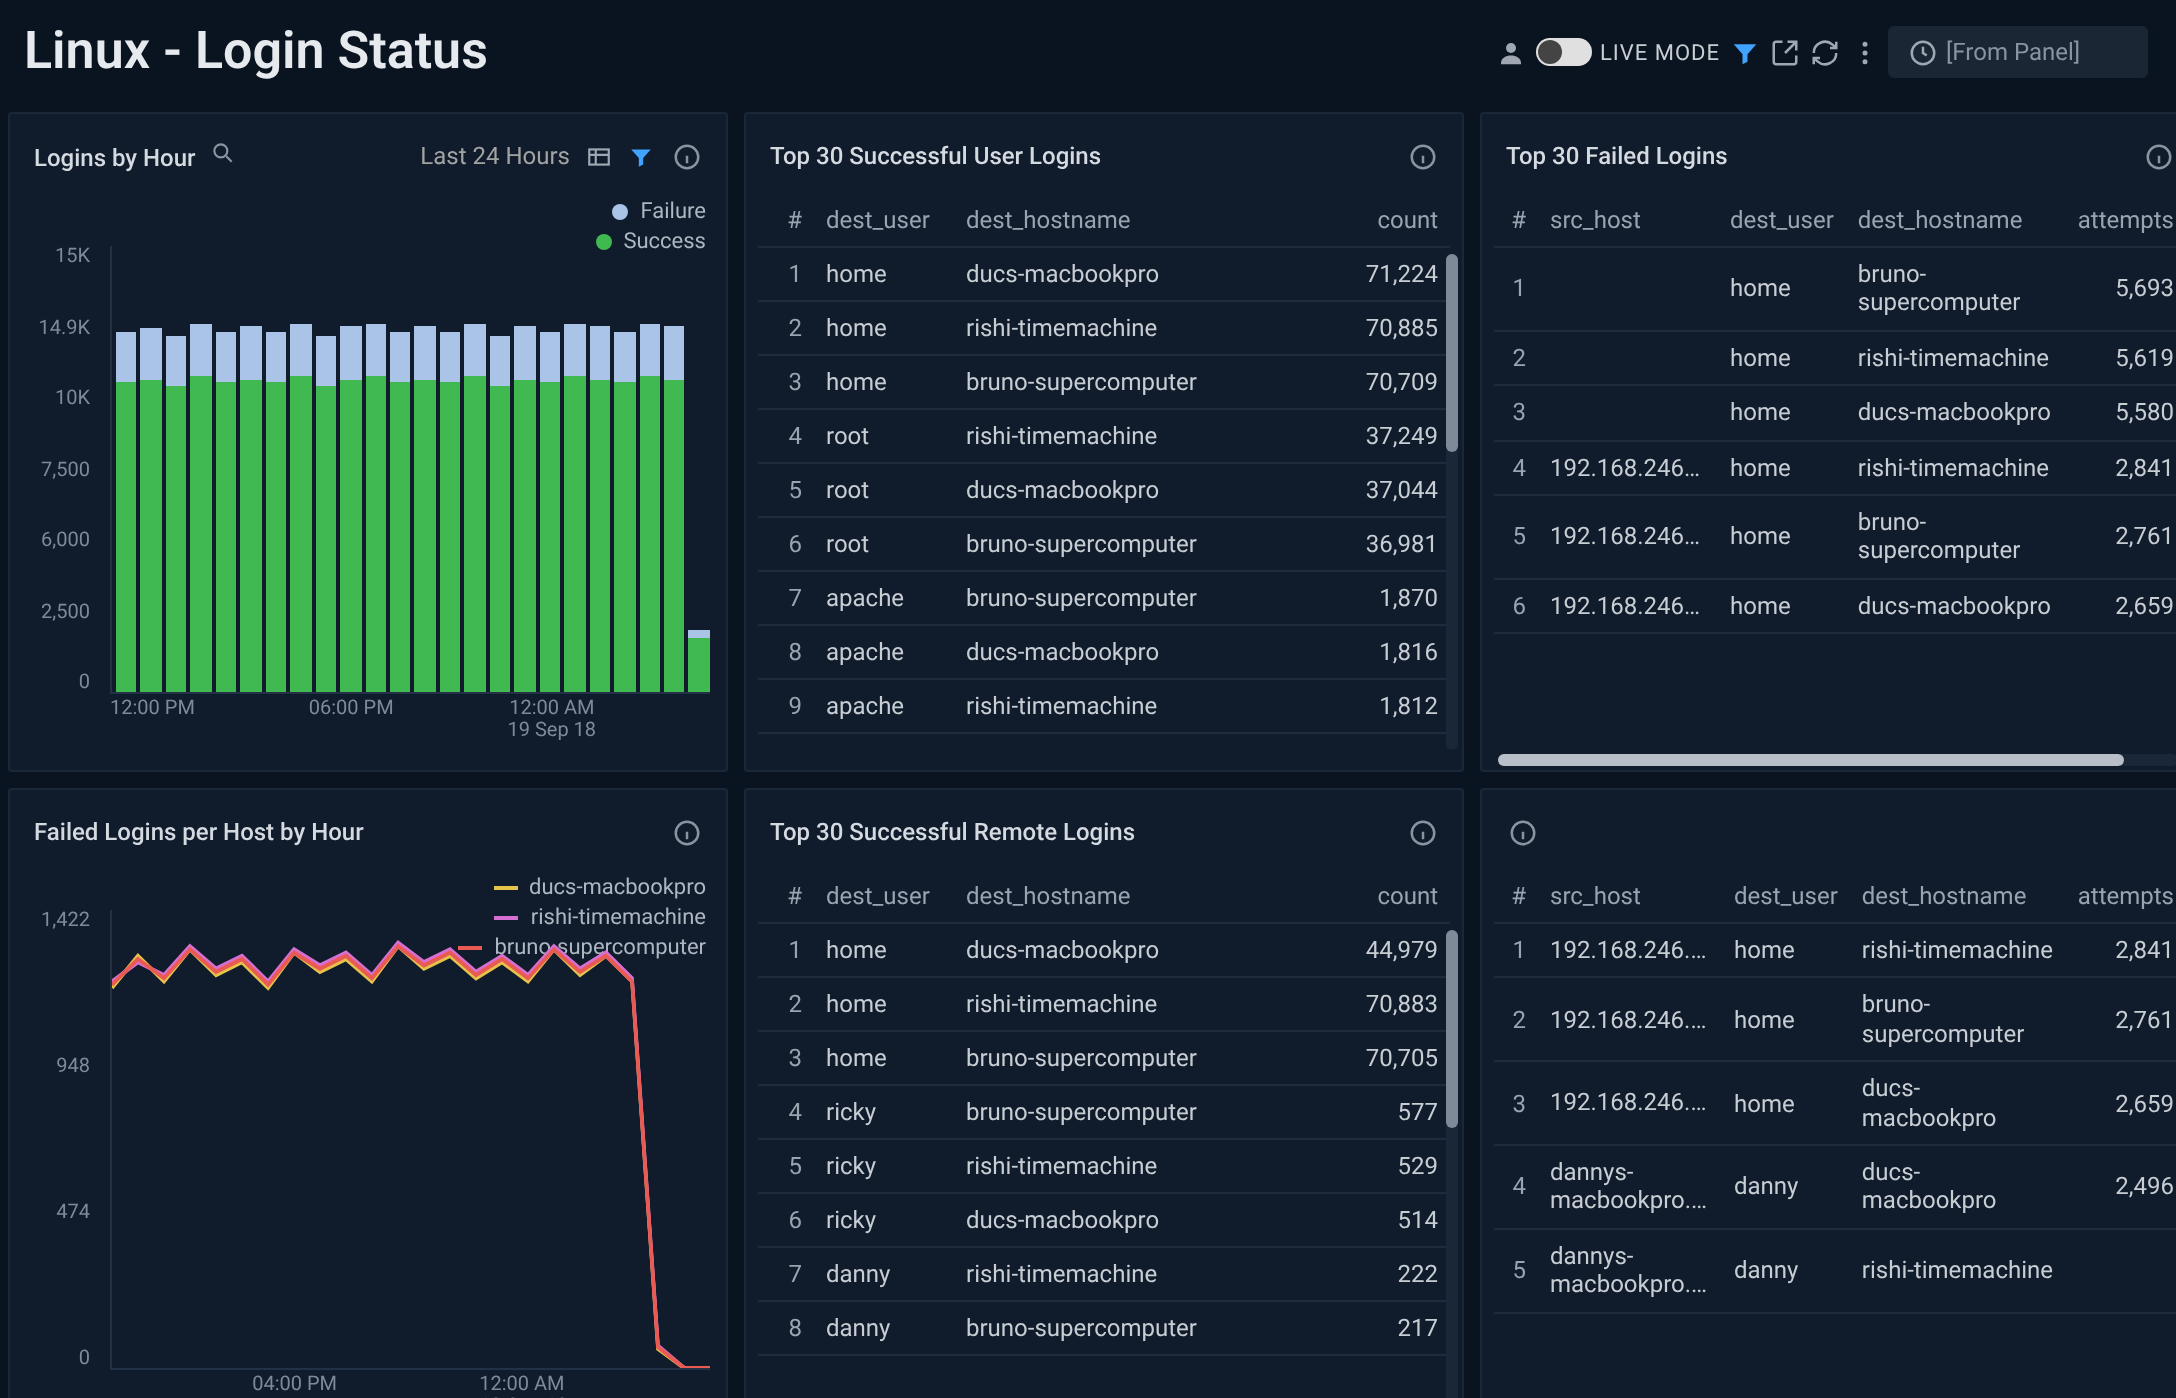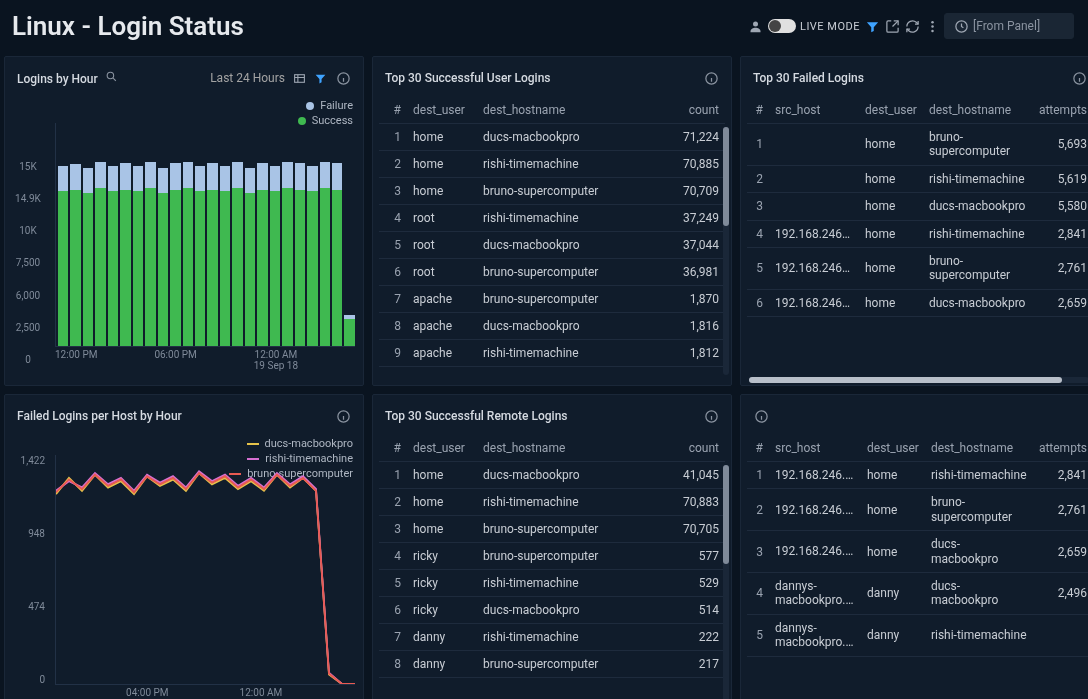--- a/index.html
+++ b/index.html
@@ -122,23 +122,23 @@
     background: #b8bfc9; border-radius: 3px;
   }
 
   
   .chart1 { flex: 1; position: relative; padding: 4px 10px 4px 10px; }
   .legend1 { position: absolute; right: 10px; top: 2px; font-size: 11px; color: #aeb6c2; }
   .legend1 .row { display: flex; align-items: center; gap: 6px; justify-content: flex-end; margin-bottom: 2px;}
   .dot { width: 8px; height: 8px; border-radius: 50%; display: inline-block; }
   .dot.fail { background: #a9c4e6; }
   .dot.succ { background: #3fb950; }
-  .ylabels { position: absolute; left: 6px; top: 26px; bottom: 20px; width: 34px;
+  .ylabels { position: absolute; left: 6px; top: 26px; bottom: 38px; width: 34px;
     display: flex; flex-direction: column; justify-content: space-between;
-    font-size: 10px; color: #7f8a99; text-align: center; margin-top: 38px; }
+    font-size: 10px; color: #7f8a99; text-align: right; }
   .bars {
     position: absolute; left: 50px; right: 8px; top: 26px; bottom: 38px;
     display: flex; align-items: flex-end; gap: 2px;
     border-left: 1px solid #223146;
     border-bottom: 1px solid #223146;
     padding-left: 2px;
   }
   .bar { flex: 1; position: relative; height: 100%; }
   .bar .s { position: absolute; bottom: 0; left: 0; right: 0; background: #3fb950; }
   .bar .f { position: absolute; left: 0; right: 0; background: #a9c4e6; }
@@ -610,21 +610,21 @@
           <th style="width:70px">dest_user</th>
           <th>dest_hostname</th>
           <th class="r" style="width:55px">count</th>
         </tr>
           </thead>
         <tbody id="tbl-succ-remote">
             <tr>
               <td class="idx">1</td>
               <td>home</td>
               <td>ducs-macbookpro</td>
-              <td class="r">41,045</td>
+              <td class="r">44,979</td>
             </tr>
             <tr>
               <td class="idx">2</td>
               <td>home</td>
               <td>rishi-timemachine</td>
               <td class="r">70,883</td>
             </tr>
             <tr>
               <td class="idx">3</td>
               <td>home</td>

